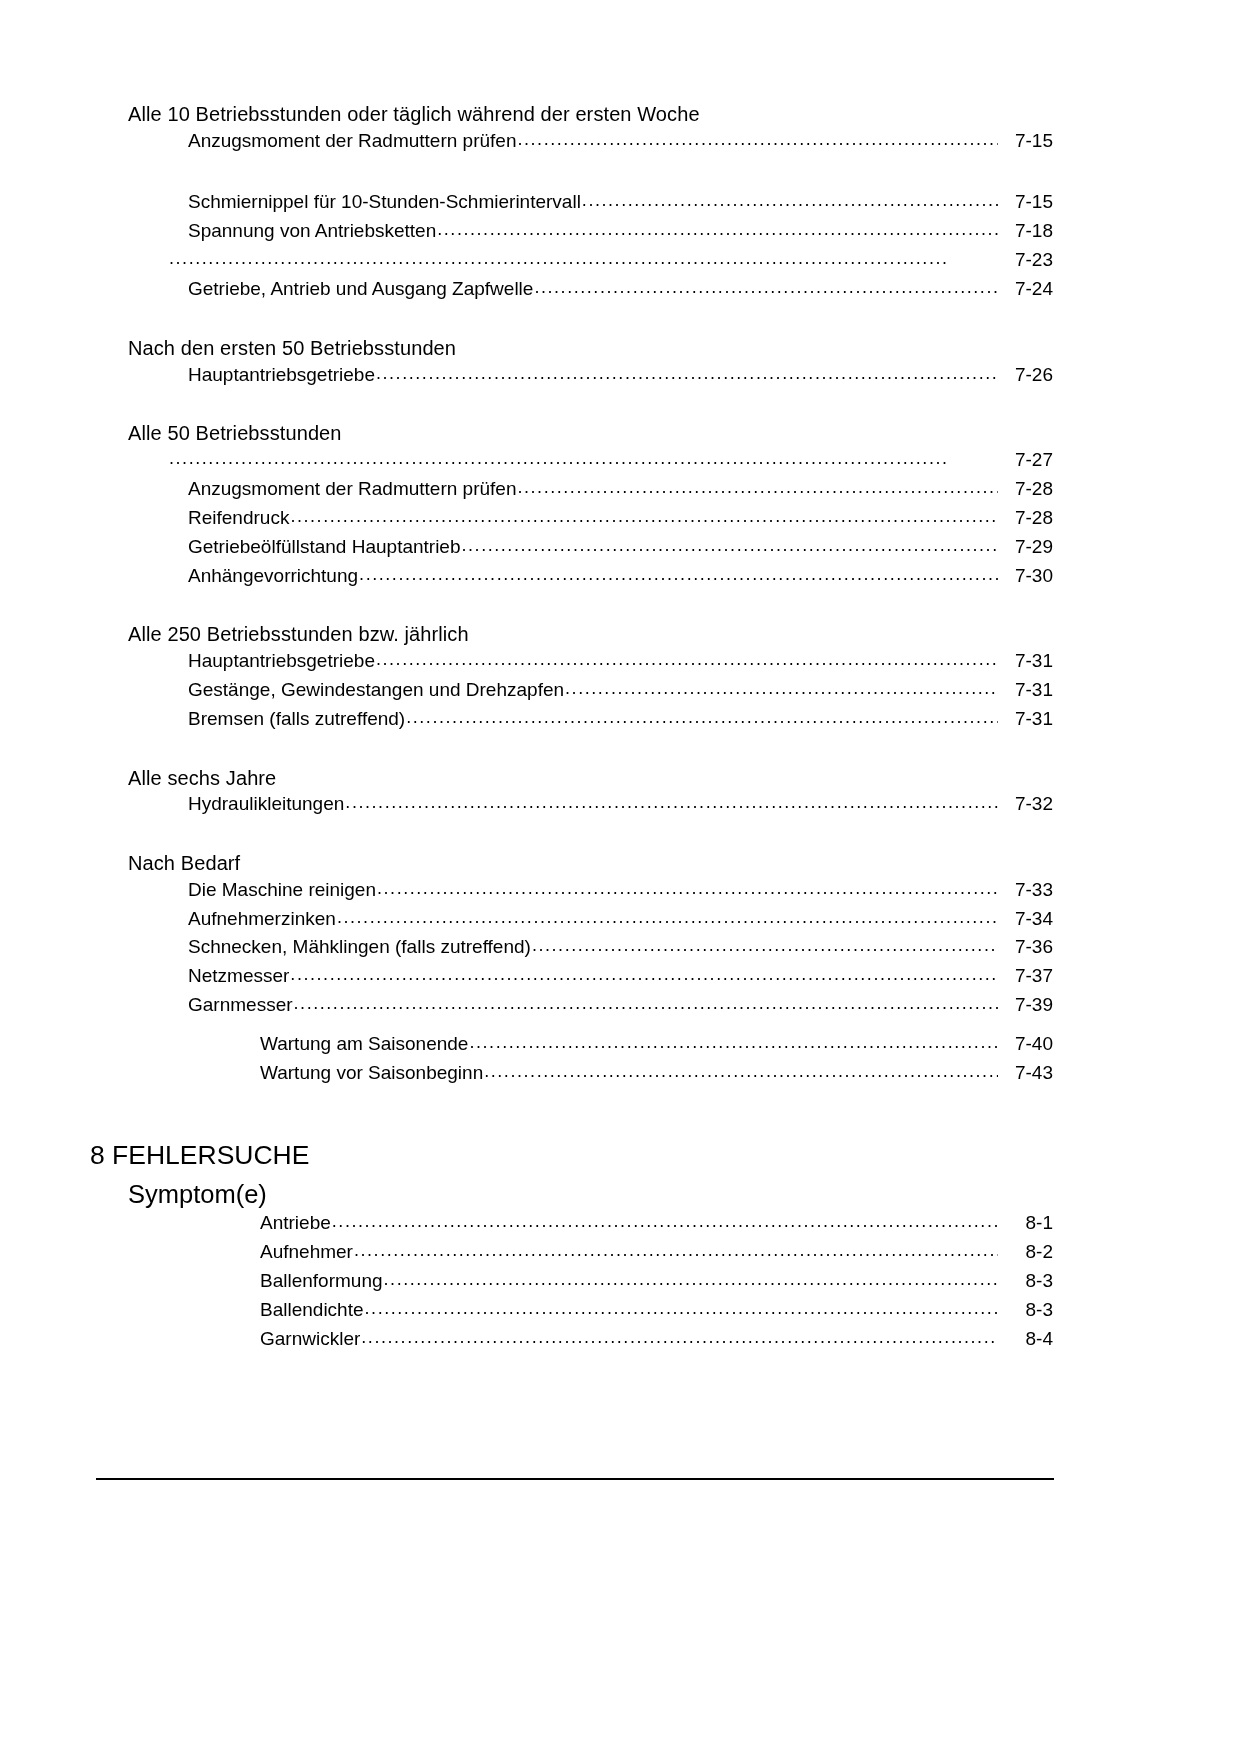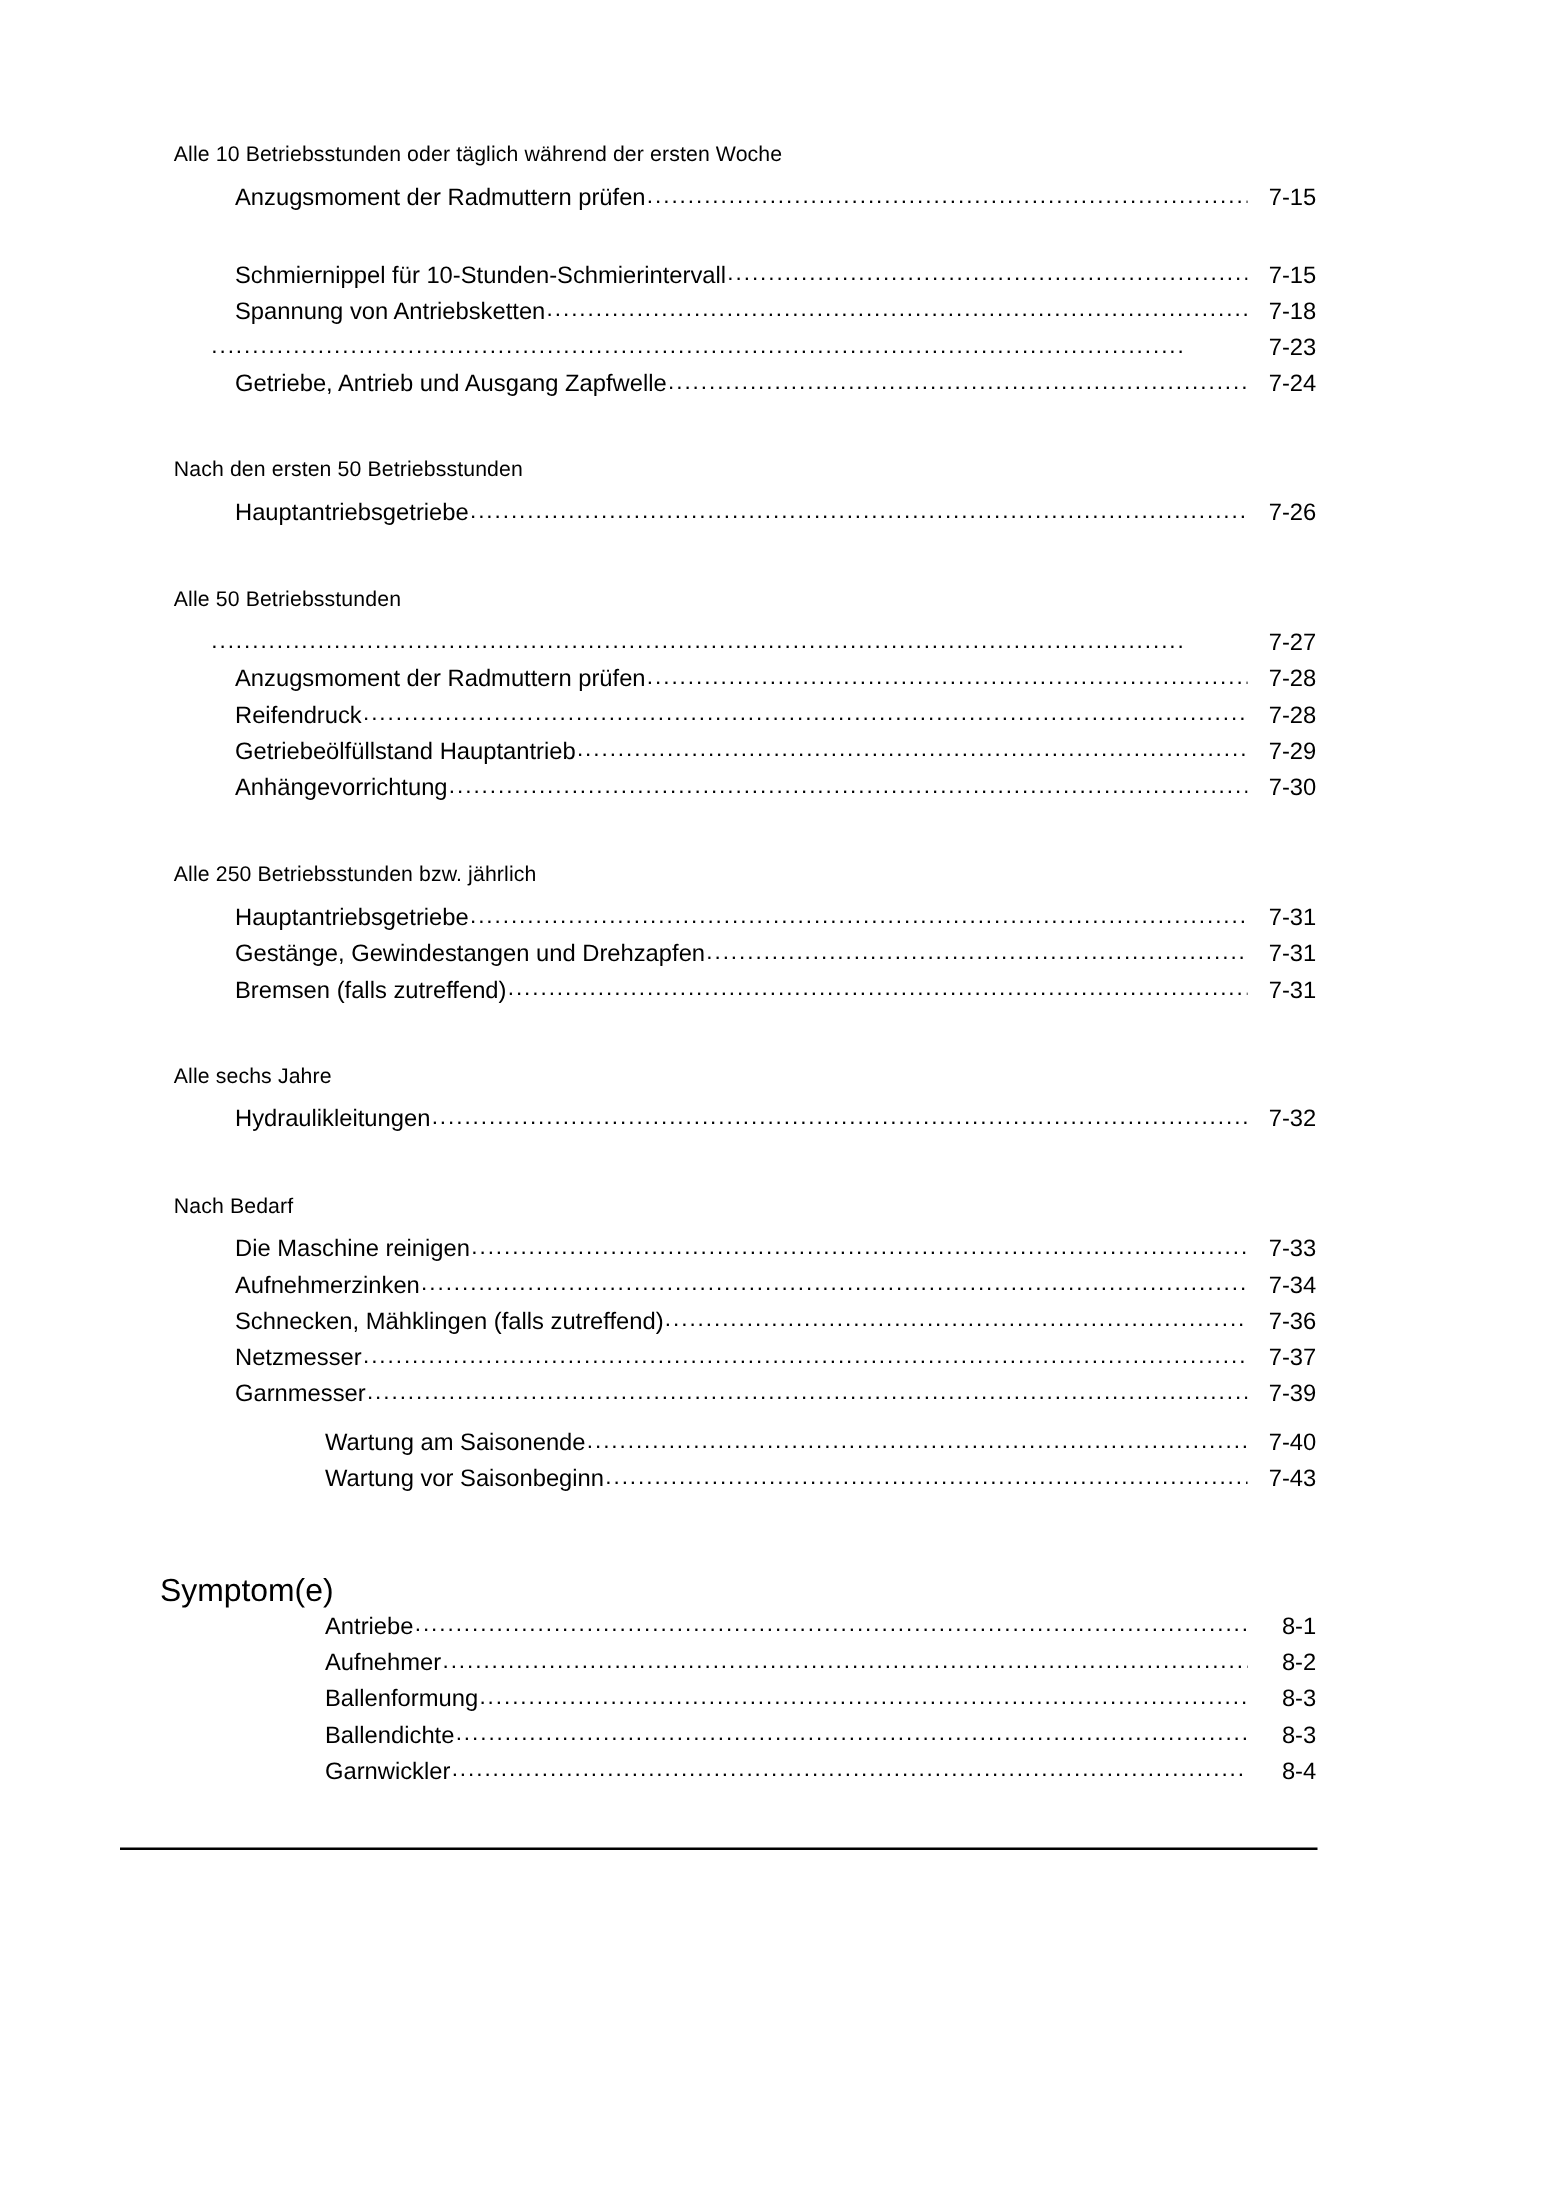--- a/index.html
+++ b/index.html
@@ -25,25 +25,25 @@
   }
   .content {
     position: absolute;
     left: 128px;
     top: 103px;
     width: 925px;
   }
 
   
   .sec-head {
-    font-size: 17px;
+    font-size: 20px;
     line-height: 1.18;
     font-weight: 400;
     letter-spacing: 0.1px;
-    margin: 11px;
+    margin: 0;
     padding: 0;
     white-space: nowrap;
   }
   .sec-block {
     margin-bottom: 0;
   }
   
   .gap-lg { height: 33px; }
   .gap-sm { height: 10px; }
 
@@ -275,20 +275,21 @@
           <span class="label">Wartung vor Saisonbeginn</span>
           <span class="leader">.......................................................................................................................</span>
           <span class="page-no">7-43</span>
         </li>
       </ul>
     </div>
 
     <div style="height:52px"></div>
 
     <div class="chapter-wrap">
+      <div class="chapter">8 FEHLERSUCHE</div>
       <div style="height:7px"></div>
       <div class="sub-head" style="margin-left:38px">Symptom(e)</div>
       <ul class="entries" style="margin-left:38px">
         <li class="entry" style="padding-left:112px">
           <span class="label">Antriebe</span>
           <span class="leader">.......................................................................................................................</span>
           <span class="page-no">8-1</span>
         </li>
         <li class="entry" style="padding-left:112px">
           <span class="label">Aufnehmer</span>

